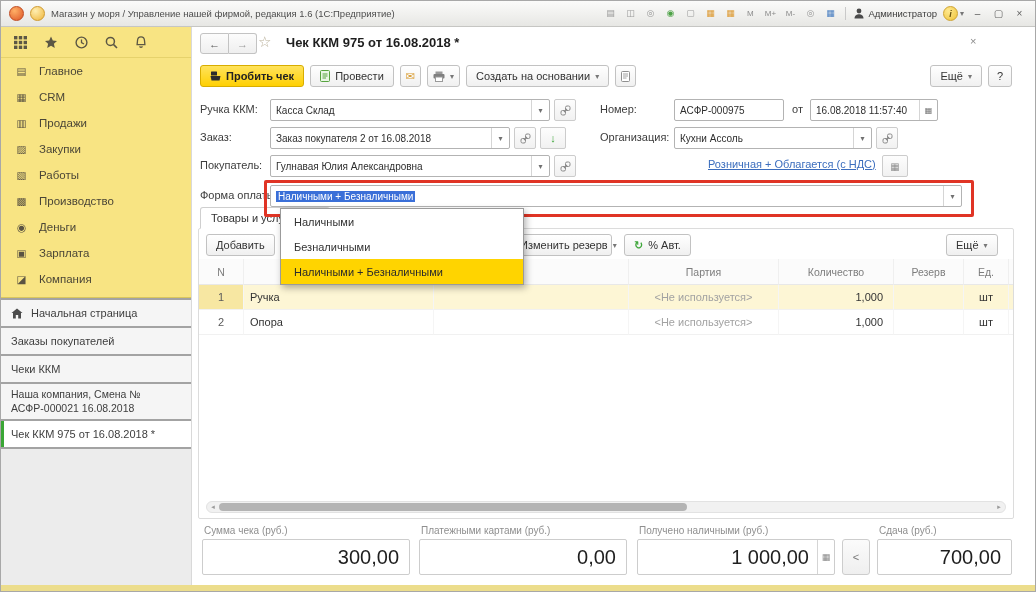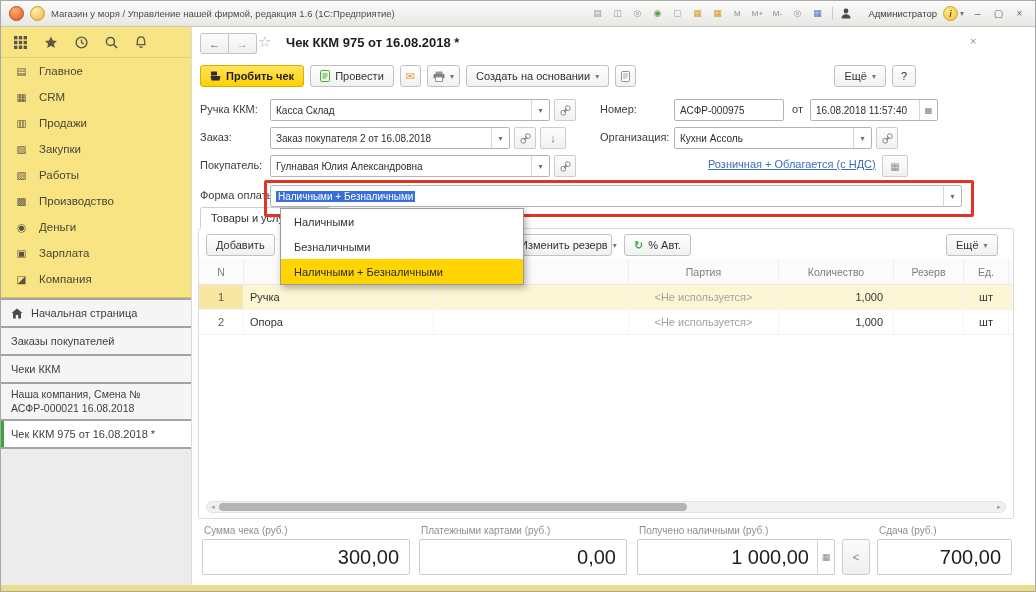--- a/index.html
+++ b/index.html
@@ -8,21 +8,21 @@
   .titlebar{height:26px;background:linear-gradient(#fbfbfa,#e7e7e4);border-bottom:1px solid #c6c6c3;display:flex;align-items:center;padding:0 8px;gap:6px;box-sizing:border-box;}
   .circle{width:13px;height:13px;border-radius:50%;flex:none;}
   .c1{background:radial-gradient(circle at 35% 30%,#ffb066,#dd5527);border:1px solid #c04a20;}
   .c2{background:radial-gradient(circle at 35% 30%,#ffeeb0,#eeb53b);border:1px solid #cf9a2d;}
   .tb-title{font-size:9.5px;color:#4d4d4d;white-space:nowrap;overflow:hidden;max-width:430px;}
   .tb-spacer{flex:1;}
   .tbi{min-width:14px;height:14px;font-size:9px;color:#9a9a9a;display:inline-flex;align-items:center;justify-content:center;line-height:1;}
   .tbi.green{color:#4da246;} .tbi.orange{color:#dd9a33;} .tbi.blue{color:#4a7fc1;}
   .tbi.mem{font-size:8px;color:#8c8c8c;letter-spacing:0;}
   .tb-sep{width:1px;height:13px;background:#c9c9c9;margin:0 2px;}
-  .tb-user{display:inline-flex;align-items:center;gap:17px;font-size:9.5px;color:#3c3c3c;white-space:nowrap;}
+  .tb-user{display:inline-flex;align-items:center;gap:4px;font-size:9.5px;color:#3c3c3c;white-space:nowrap;}
   .tb-info{display:inline-flex;align-items:center;gap:2px;}
   .tb-info .ib{width:13px;height:13px;border-radius:50%;background:radial-gradient(circle at 35% 30%,#ffe98f,#eec33a);border:1px solid #cfa32f;color:#6b5410;font-size:9px;font-style:italic;font-weight:bold;display:inline-flex;align-items:center;justify-content:center;}
   .tb-info .caret{font-size:8px;color:#777;}
   .winbtn{width:15px;text-align:center;font-size:10px;color:#606060;}
   
   .layout{display:flex;height:560px;}
   .sidebar{width:190px;flex:none;background:#ececec;display:flex;flex-direction:column;}
   .side-yellow{background:#f8e483;padding-bottom:5px;border-bottom:1px solid #d9c65e;}
   .side-icons{height:30px;display:flex;align-items:center;gap:17px;padding:0 13px;border-bottom:1px solid #e6d26c;}
   .side-icons svg{display:block;}
@@ -35,21 +35,21 @@
   .nav-fill{flex:1;background:#ececec;}
   
   .main{flex:1;position:relative;background:#fff;border-left:1px solid #d9d9d9;}
   .navbtns{position:absolute;left:8px;top:6px;display:flex;}
   .navbtn{width:27px;height:19px;border:1px solid #c3c3c3;background:linear-gradient(#fcfcfc,#efefef);font-size:11px;color:#555;display:flex;align-items:center;justify-content:center;}
   .navbtn:first-child{border-radius:3px 0 0 3px;}
   .navbtn:last-child{border-radius:0 3px 3px 0;border-left:none;color:#9a9a9a;}
   .doc-star{position:absolute;left:66px;top:6px;font-size:15px;color:#b9b09a;}
   .doc-title{position:absolute;left:94px;top:8px;font-size:13px;font-weight:bold;color:#1e1e1e;white-space:nowrap;}
   .doc-close{position:absolute;left:778px;top:8px;font-size:11px;color:#8a8a8a;}
-  .toolbar{position:absolute;left:8px;top:36px;width:716px;height:26px;display:flex;align-items:center;gap:6px;}
+  .toolbar{position:absolute;left:8px;top:36px;width:812px;height:26px;display:flex;align-items:center;gap:6px;}
   .btn{height:22px;border:1px solid #c2c2c2;border-radius:3px;background:linear-gradient(#ffffff,#f0f0f0);font-size:11px;color:#333;display:inline-flex;align-items:center;gap:5px;padding:0 9px;white-space:nowrap;box-sizing:border-box;}
   .btn .caret{font-size:8px;color:#777;}
   .btn-primary{background:linear-gradient(#ffe35d,#ffd003);border-color:#d8ad00;font-weight:bold;color:#222;}
   .btn-ico{padding:0 5px;}
   .tb-push{flex:1;}
   
   .frow{position:absolute;left:0;right:0;height:22px;}
   .flabel{position:absolute;top:4px;font-size:11px;color:#3c3c3c;white-space:nowrap;}
   .field{position:absolute;top:0;height:20px;border:1px solid #b3b3b3;border-radius:2px;background:#fff;display:flex;align-items:center;box-sizing:content-box;}
   .field .val{flex:1;padding:0 5px;font-size:10px;color:#2e2e2e;white-space:nowrap;overflow:hidden;}

